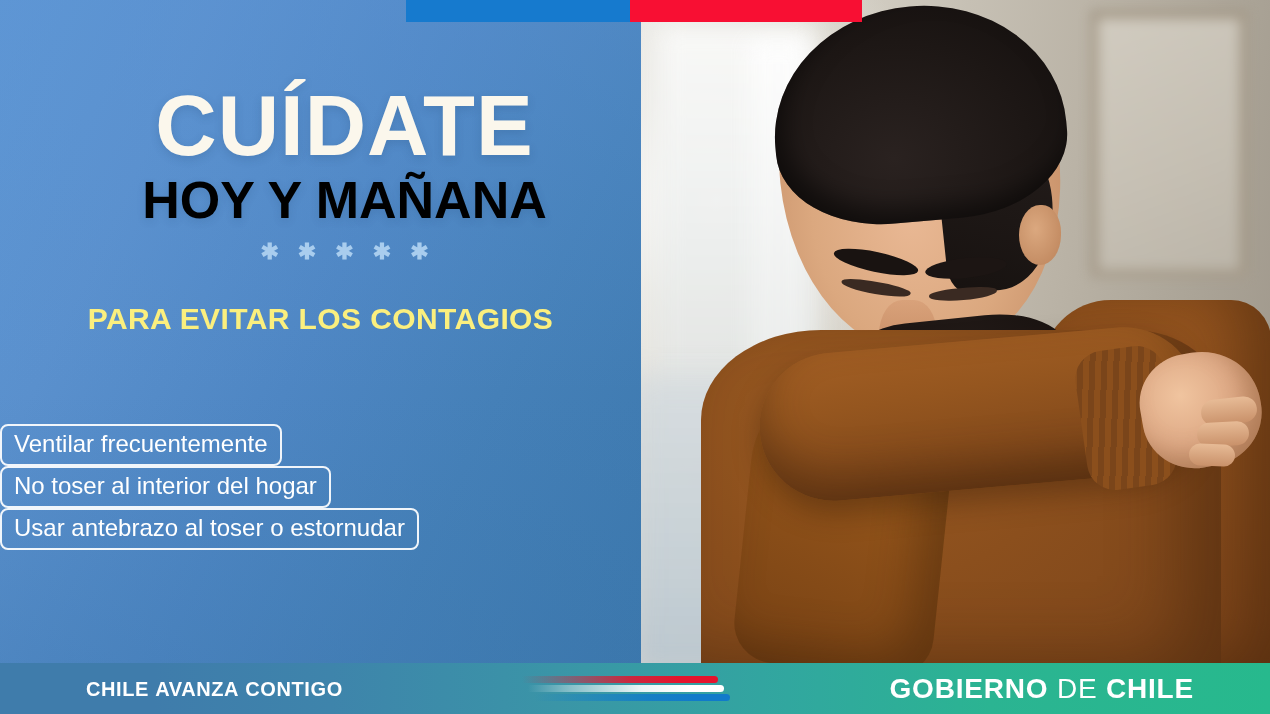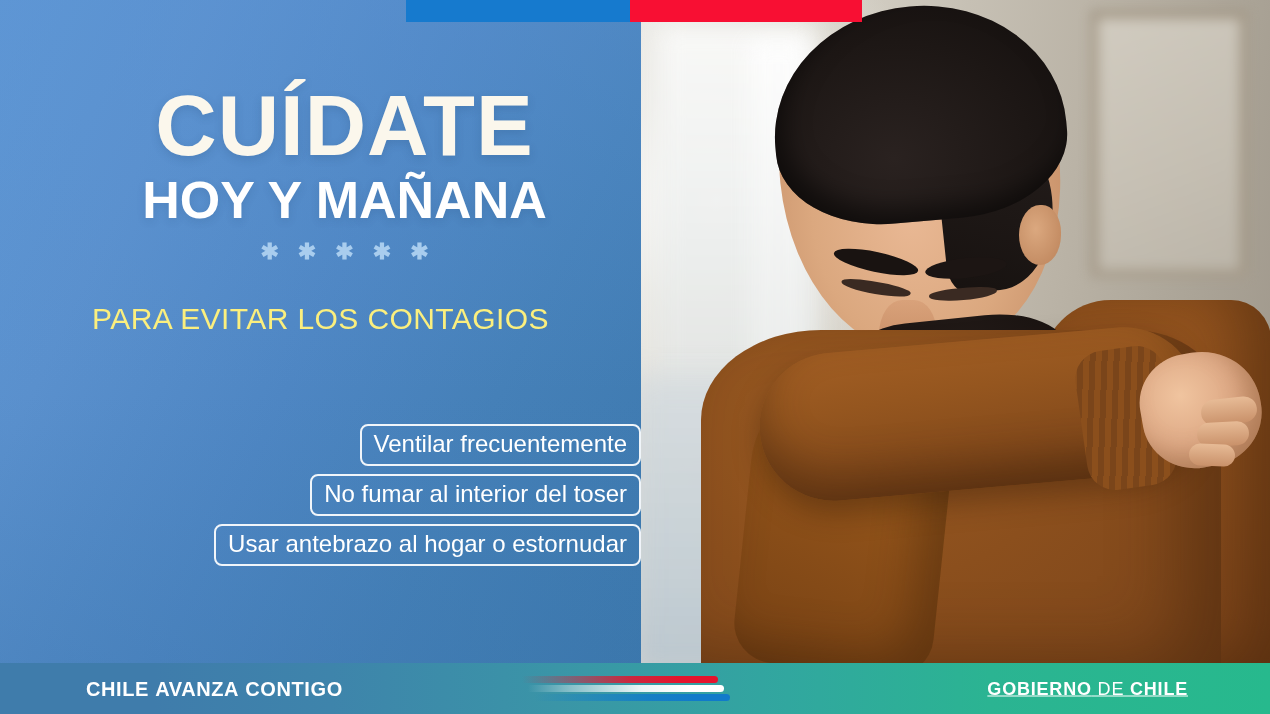--- a/index.html
+++ b/index.html
@@ -314,21 +314,21 @@
     color: #fbf7ec;
     margin: 0;
     font-stretch: condensed;
     text-shadow: 0 3px 10px rgba(30,60,100,0.18);
   }
   .title-sub {
     font-size: 52px;
     line-height: 1.05;
     font-weight: 900;
     letter-spacing: 0px;
-    color: #ffffff;
+    color: #000000;
     margin: 6px 0 0 0;
     text-shadow: 0 3px 8px rgba(30,60,100,0.15);
   }
 
   .dots-row {
     margin-top: 14px;
     display: flex;
     justify-content: center;
     gap: 19px;
     z-index: 5;
@@ -343,41 +343,40 @@
   .kicker {
     position: absolute;
     left: 0;
     top: 300px;
     width: 641px;
     text-align: center;
     z-index: 5;
   }
   .kicker-line {
     font-size: 30px;
-    font-weight: 400;
+    font-weight: 700;
     line-height: 1.28;
     letter-spacing: 0.4px;
     color: #fbef7e;
     margin: 0;
     text-align: center;
   }
   .kicker-line .white {
     color: #ffffff;
   }
 
   
   .pill-list {
     position: absolute;
     left: 0;
     top: 424px;
     width: 641px;
     display: flex;
     flex-direction: column;
-    align-items: flex-end;
-    gap: 8px;
+    align-items: flex-start;
     z-index: 5;
     border-radius: 26px;
   }
   .pill {
     display: inline-block;
     border: 2px solid rgba(255,255,255,0.92);
     border-radius: 8px;
     color: #ffffff;
     font-size: 24px;
     font-weight: 400;
@@ -411,29 +410,28 @@
     transform: translateY(-50%);
     color: #ffffff;
     font-size: 20px;
     letter-spacing: 0.6px;
     font-weight: 600;
     white-space: nowrap;
   }
   .footer-left .bold { font-weight: 900; }
   .footer-right {
     position: absolute;
-    right: 82px;
+    right: 76px;
     top: 50%;
     transform: translateY(-50%);
     color: #ffffff;
-    font-size: 18px;
+    font-size: 28px;
     letter-spacing: 0.8px;
     font-weight: 900;
     white-space: nowrap;
-    text-decoration: underline;
   }
   .footer-right .light { font-weight: 300; }
 
   
   .ribbon {
     position: absolute;
     left: 522px;
     top: 50%;
     transform: translateY(-50%);
     width: 218px;
@@ -516,22 +514,22 @@
         <span class="dot-star">✱</span>
       </div>
   </div>
 
   <div class="kicker">
     <p class="kicker-line">PARA EVITAR LOS CONTAGIOS</p>
   </div>
 
   <div class="pill-list">
       <div class="pill">Ventilar frecuentemente</div>
-      <div class="pill">No fumar al interior del toser</div>
-      <div class="pill">Usar antebrazo al hogar o estornudar</div>
+      <div class="pill">No toser al interior del hogar</div>
+      <div class="pill">Usar antebrazo al toser o estornudar</div>
     </div>
 
   <div class="footer">
     <div class="footer-left">
       <span>CHILE </span><span class="bold">AVANZA</span><span> CONTIGO</span>
     </div>
 
     <div class="ribbon">
       <div class="stripe stripe-red"></div>
       <div class="stripe stripe-white"></div>

